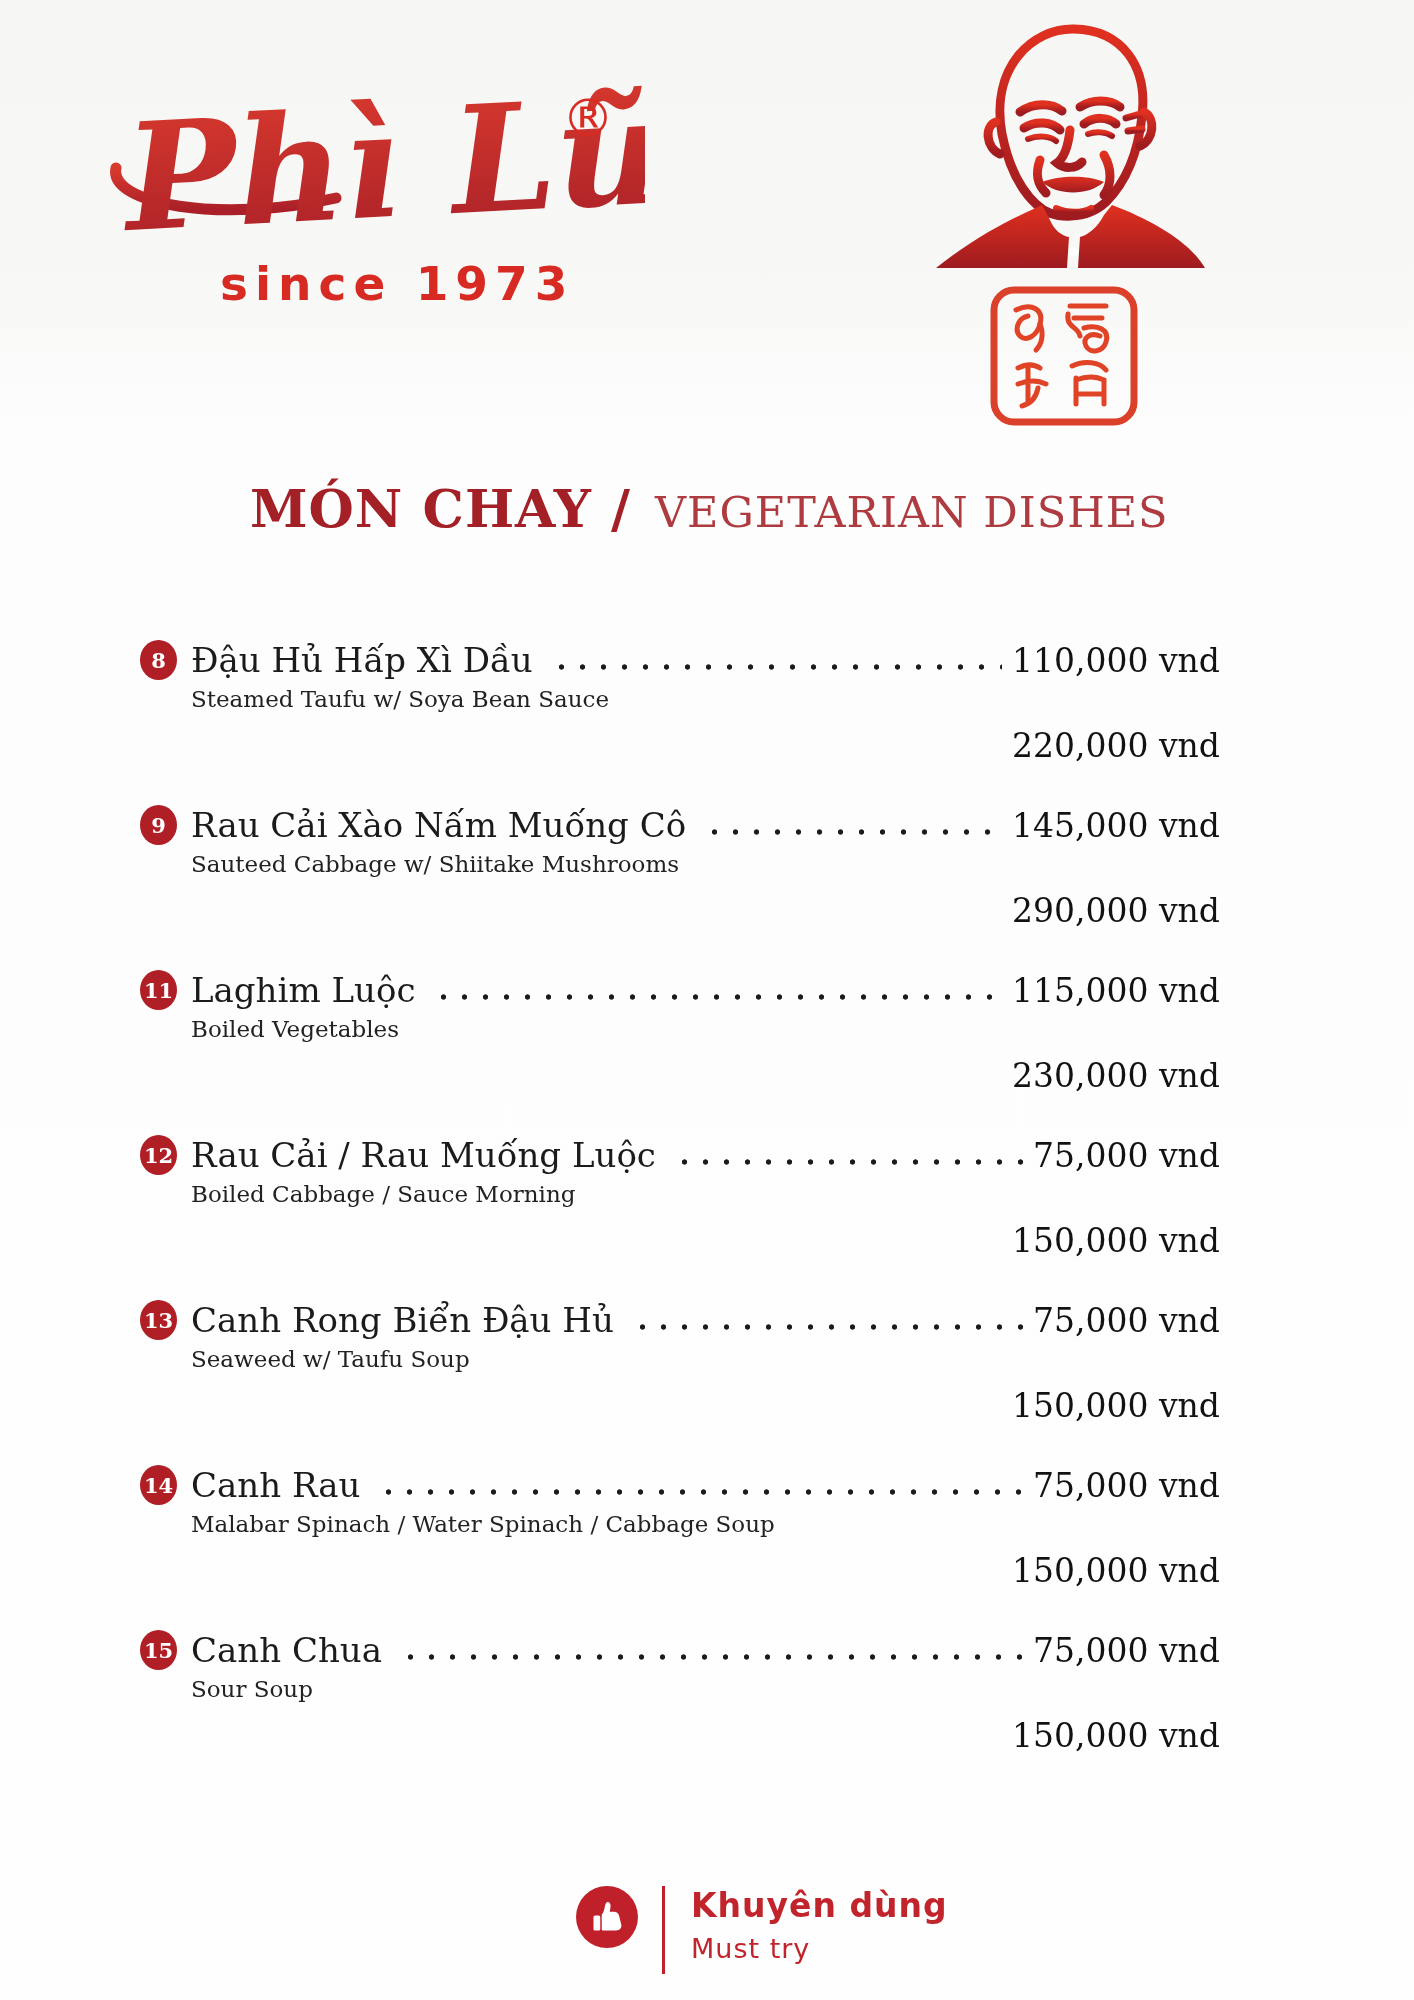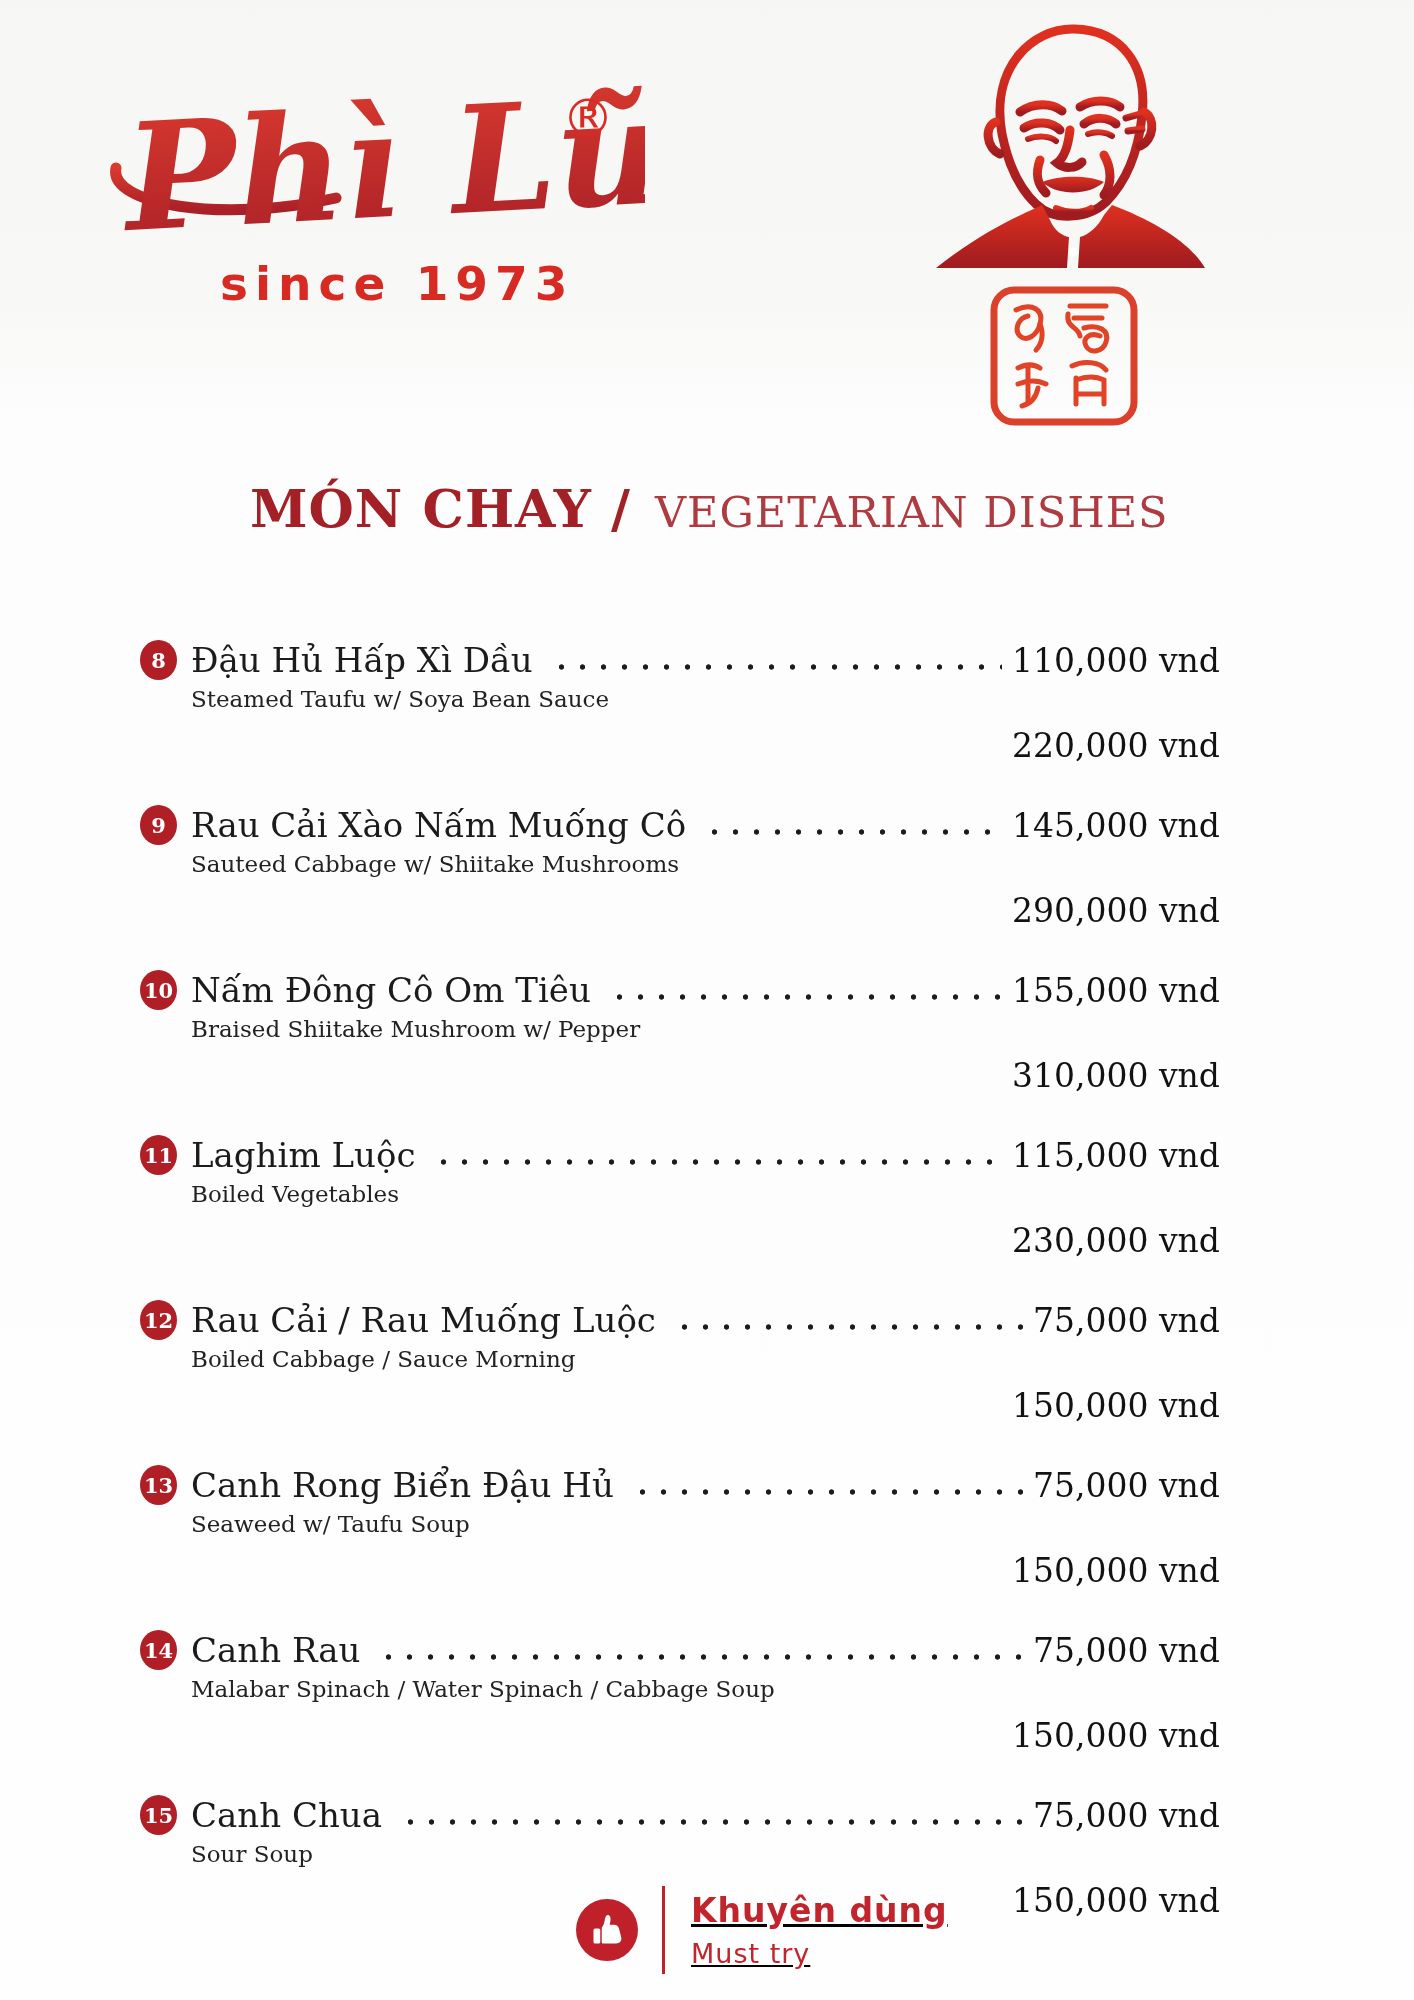--- a/index.html
+++ b/index.html
@@ -35,21 +35,21 @@
     flex:1;height:10px;margin:0 10px 0 14px;
     background-image:radial-gradient(circle,#1c1c1c 2.3px,rgba(0,0,0,0) 3px);
     background-size:21px 10px;background-repeat:repeat-x;background-position:4px center;
   }
   .price-small{font-size:33px;color:#121212;white-space:nowrap;}
   .row2{display:flex;align-items:flex-start;margin-top:2px;}
   .item-subtitle{flex:1;font-size:23px;color:#222222;padding-left:51px;line-height:30px;}
   .price-large{font-size:33px;color:#121212;line-height:40px;white-space:nowrap;margin-top:42px;}
 
   
-  .footer{position:absolute;left:576px;top:1886px;display:flex;align-items:center;text-decoration:underline;}
+  .footer{position:absolute;left:576px;top:1886px;display:flex;}
   .thumb-circle{
     width:62px;height:62px;border-radius:50%;background:#c0202a;flex:0 0 auto;
     display:flex;align-items:center;justify-content:center;
   }
   .footer-divider{width:3px;height:88px;background:#c0202a;margin:0 26px 0 24px;flex:0 0 auto;}
   .footer-text{font-family:"DejaVu Sans",sans-serif;color:#c2242c;}
   .footer-vi{font-size:33px;font-weight:600;letter-spacing:1px;}
   .footer-en{font-size:27px;font-weight:400;margin-top:8px;letter-spacing:1px;}
 </style>
 </head>
@@ -160,32 +160,20 @@
           <span class="item-name">Rau Cải Xào Nấm Muống Cô</span>
           <span class="dots"></span>
           <span class="price-small">145,000 vnd</span>
         </div>
         <div class="row2">
           <span class="item-subtitle">Sauteed Cabbage w/ Shiitake Mushrooms</span>
           <span class="price-large">290,000 vnd</span>
         </div>
       </div>
 
-      <div class="menu-item">
-        <div class="row1">
-          <span class="badge">10</span>
-          <span class="item-name">Nấm Đông Cô Om Tiêu</span>
-          <span class="dots"></span>
-          <span class="price-small">155,000 vnd</span>
-        </div>
-        <div class="row2">
-          <span class="item-subtitle">Braised Shiitake Mushroom w/ Pepper</span>
-          <span class="price-large">310,000 vnd</span>
-        </div>
-      </div>
 
       <div class="menu-item">
         <div class="row1">
           <span class="badge">11</span>
           <span class="item-name">Laghim Luộc</span>
           <span class="dots"></span>
           <span class="price-small">115,000 vnd</span>
         </div>
         <div class="row2">
           <span class="item-subtitle">Boiled Vegetables</span>

